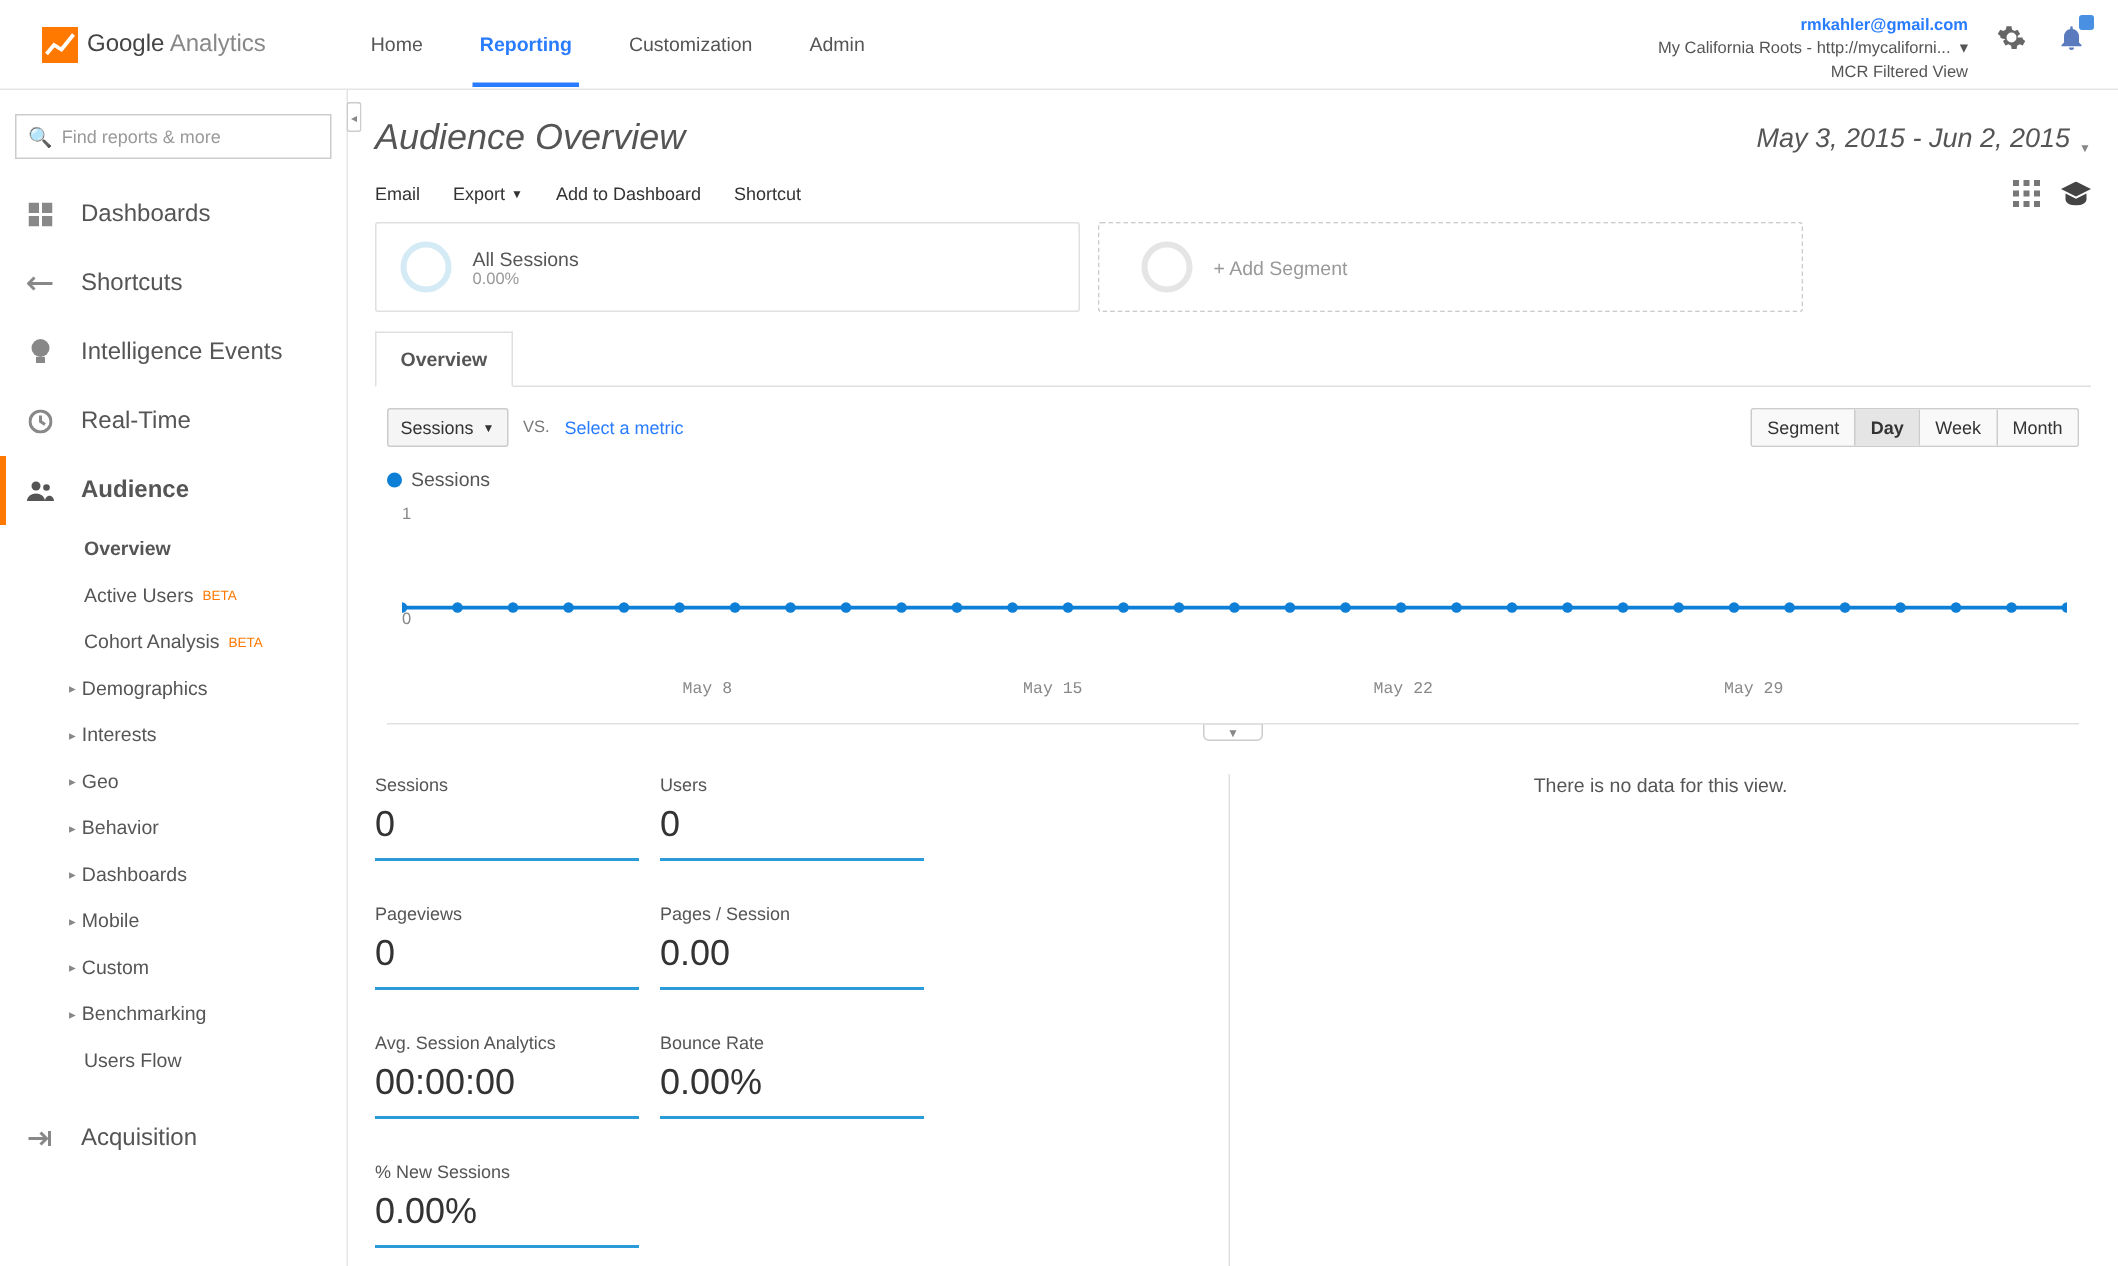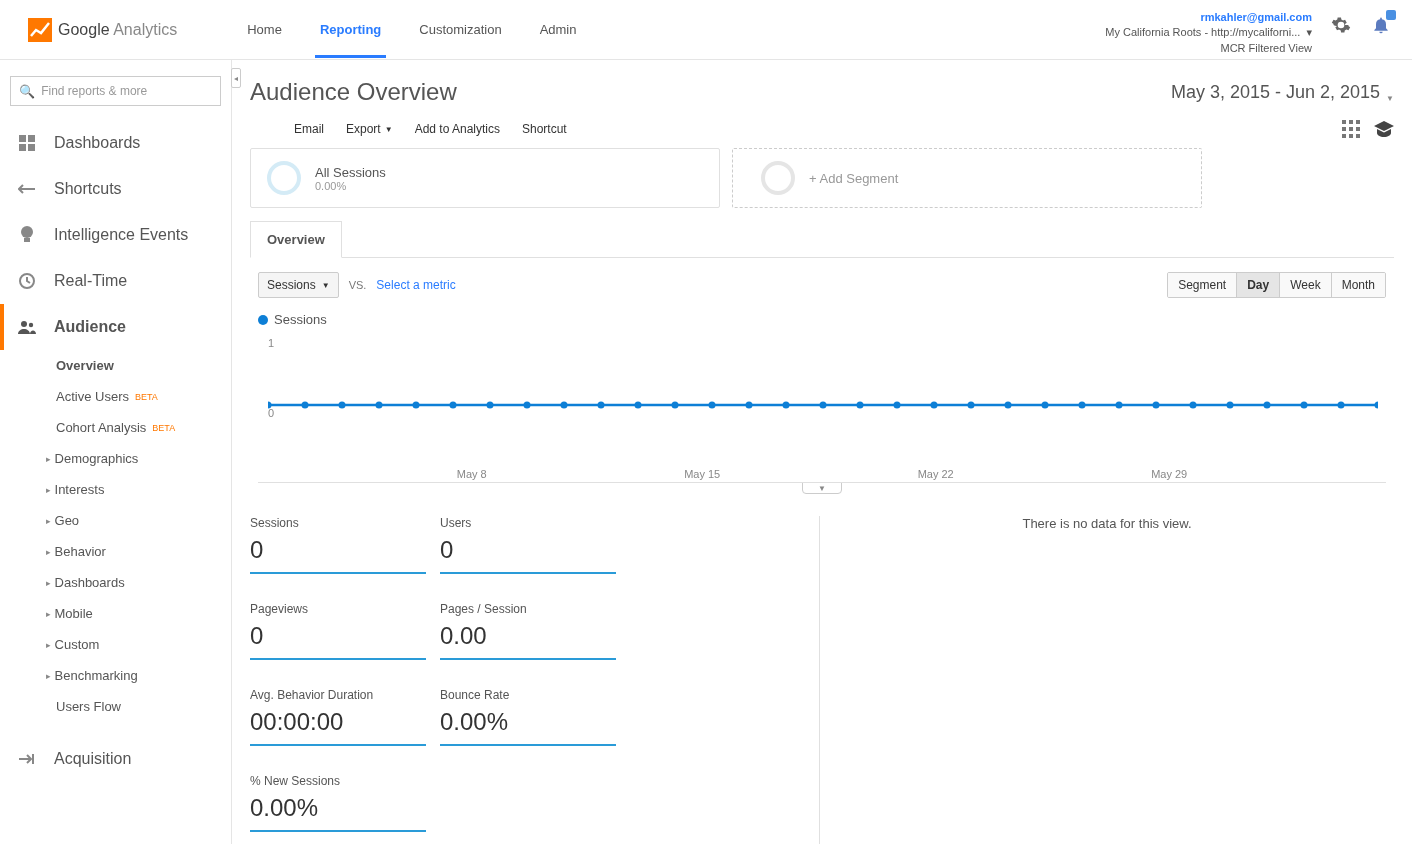--- a/index.html
+++ b/index.html
@@ -33,25 +33,25 @@
 .search-box input::placeholder { color: #999; }
 .side-item { display: flex; align-items: center; padding: 14px 18px; cursor: pointer; color: #555; gap: 18px; font-size: 16px; }
 .side-item.active { border-left: 4px solid #ff7800; padding-left: 14px; font-weight: bold; }
 .side-icon { width: 18px; height: 18px; display: inline-flex; align-items: center; justify-content: center; color: #888; }
 .sub-items { padding-left: 56px; }
 .sub-item { padding: 8px 0; font-size: 13px; color: #555; cursor: pointer; display: flex; align-items: center; gap: 4px; }
 .sub-item.bold { font-weight: bold; }
 .sub-item .caret { font-size: 9px; color: #888; margin-left: -10px; }
 .beta { color: #ff7800; font-size: 9px; vertical-align: super; margin-left: 2px; }
 .main { flex: 1; padding: 18px 18px 0 18px; background: #fff; overflow-y: auto; }
-.title-row { display: flex; justify-content: space-between; align-items: center; margin-bottom: 14px; }
+.title-row { display: flex; justify-content: space-between; align-items: center; margin-bottom: 14px; font-style: italic; }
 .page-title { font-size: 24px; font-weight: normal; color: #555; }
 .date-range { font-size: 18px; color: #555; display: flex; align-items: flex-end; gap: 6px; cursor: pointer; }
 .date-range .tri { font-size: 8px; color: #888; }
-.action-row { display: flex; justify-content: space-between; margin-bottom: 10px; margin-left: 44px; }
+.action-row { display: flex; justify-content: space-between; margin-bottom: 10px; }
 .actions { display: flex; gap: 22px; font-size: 12px; }
 .actions .act { cursor: pointer; color: #333; display: flex; align-items: center; gap: 4px; }
 .actions .tri { font-size: 8px; }
 .right-actions { display: flex; gap: 14px; align-items: center; }
 .tiles-icon, .grad-icon { cursor: pointer; color: #666; }
 .segments-row { display: flex; gap: 12px; margin-bottom: 0; }
 .segment-card { flex: 0 0 470px; border: 1px solid #e0e0e0; border-radius: 2px; padding: 12px 16px; display: flex; align-items: center; gap: 14px; background: #fff; height: 60px; }
 .segment-add { border: 1px dashed #ccc; padding-left: 28px; }
 .seg-circle { width: 34px; height: 34px; border: 4px solid #d4ebf6; border-radius: 50%; }
 .seg-circle-add { width: 34px; height: 34px; border: 4px solid #e5e5e5; border-radius: 50%; }
@@ -244,21 +244,21 @@
           <span class="tri">▼</span>
         </div>
     </div>
     <div class="action-row">
       <div class="actions">
         <span class="act">Email</span>
         <span class="act">
             <span>Export</span>
             <span class="tri">▼</span>
           </span>
-        <span class="act">Add to Analytics</span>
+        <span class="act">Add to Dashboard</span>
         <span class="act">Shortcut</span>
       </div>
       <div class="right-actions">
         <span class="tiles-icon">
             <svg width="18" height="18" viewBox="0 0 18 18" fill="#777">
               <rect x="0" y="0" width="4" height="4"></rect>
               <rect x="7" y="0" width="4" height="4"></rect>
               <rect x="14" y="0" width="4" height="4"></rect>
               <rect x="0" y="7" width="4" height="4"></rect>
               <rect x="7" y="7" width="4" height="4"></rect>
@@ -342,21 +342,21 @@
             <circle cx="813.9999999999999" cy="4" r="3.5" fill="#0d7fd6"></circle>
             <circle cx="851.0000000000001" cy="4" r="3.5" fill="#0d7fd6"></circle>
             <circle cx="888" cy="4" r="3.5" fill="#0d7fd6"></circle>
             <circle cx="925" cy="4" r="3.5" fill="#0d7fd6"></circle>
             <circle cx="962" cy="4" r="3.5" fill="#0d7fd6"></circle>
             <circle cx="999" cy="4" r="3.5" fill="#0d7fd6"></circle>
             <circle cx="1036" cy="4" r="3.5" fill="#0d7fd6"></circle>
             <circle cx="1073" cy="4" r="3.5" fill="#0d7fd6"></circle>
             <circle cx="1110" cy="4" r="3.5" fill="#0d7fd6"></circle>
           </svg>
-        <div class="x-labels" style="position:absolute;bottom:2px;left:0;right:0;">
+        <div class="x-labels" style="position:absolute;bottom:16px;left:0;right:0;font-family:Liberation Mono, monospace;">
           <span>May 8</span>
           <span>May 15</span>
           <span>May 22</span>
           <span>May 29</span>
         </div>
       </div>
       <div class="expand-handle">▼</div>
     </div>
     <div class="stats-row">
       <div class="stats-grid">
@@ -370,21 +370,21 @@
           </div>
         <div class="stat">
             <div class="stat-label">Pageviews</div>
             <div class="stat-value">0</div>
           </div>
         <div class="stat">
             <div class="stat-label">Pages / Session</div>
             <div class="stat-value">0.00</div>
           </div>
         <div class="stat">
-            <div class="stat-label">Avg. Behavior Duration</div>
+            <div class="stat-label">Avg. Session Analytics</div>
             <div class="stat-value">00:00:00</div>
           </div>
         <div class="stat">
             <div class="stat-label">Bounce Rate</div>
             <div class="stat-value">0.00%</div>
           </div>
         <div class="stat">
             <div class="stat-label">% New Sessions</div>
             <div class="stat-value">0.00%</div>
           </div>

